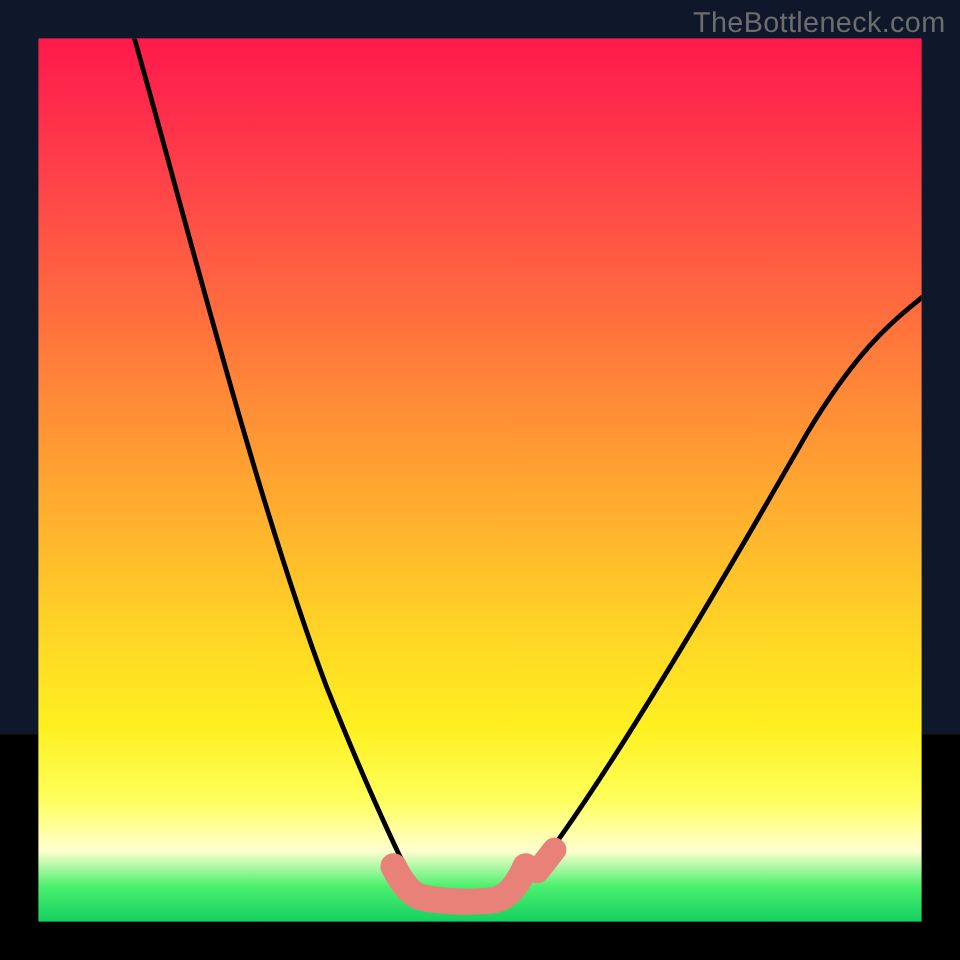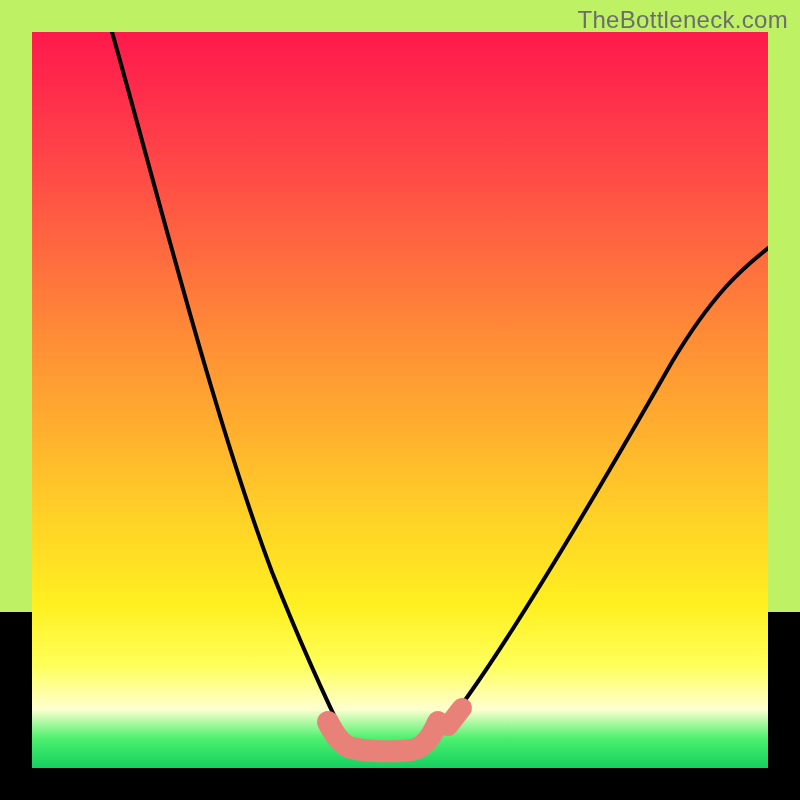--- a/index.html
+++ b/index.html
@@ -8,21 +8,21 @@
     width: 800px;
     height: 800px;
     background: #000;
     overflow: hidden;
     font-family: Arial, Helvetica, sans-serif;
   }
   .frame {
     position: relative;
     width: 800px;
     height: 612px;
-    background: #bef264;
+    background: #0f172a;
   }
   .plot-area {
     position: absolute;
     left: 32px;
     top: 32px;
     width: 736px;
     height: 736px;
     background: linear-gradient(
       to bottom,
       #ff1a4b 0%,

